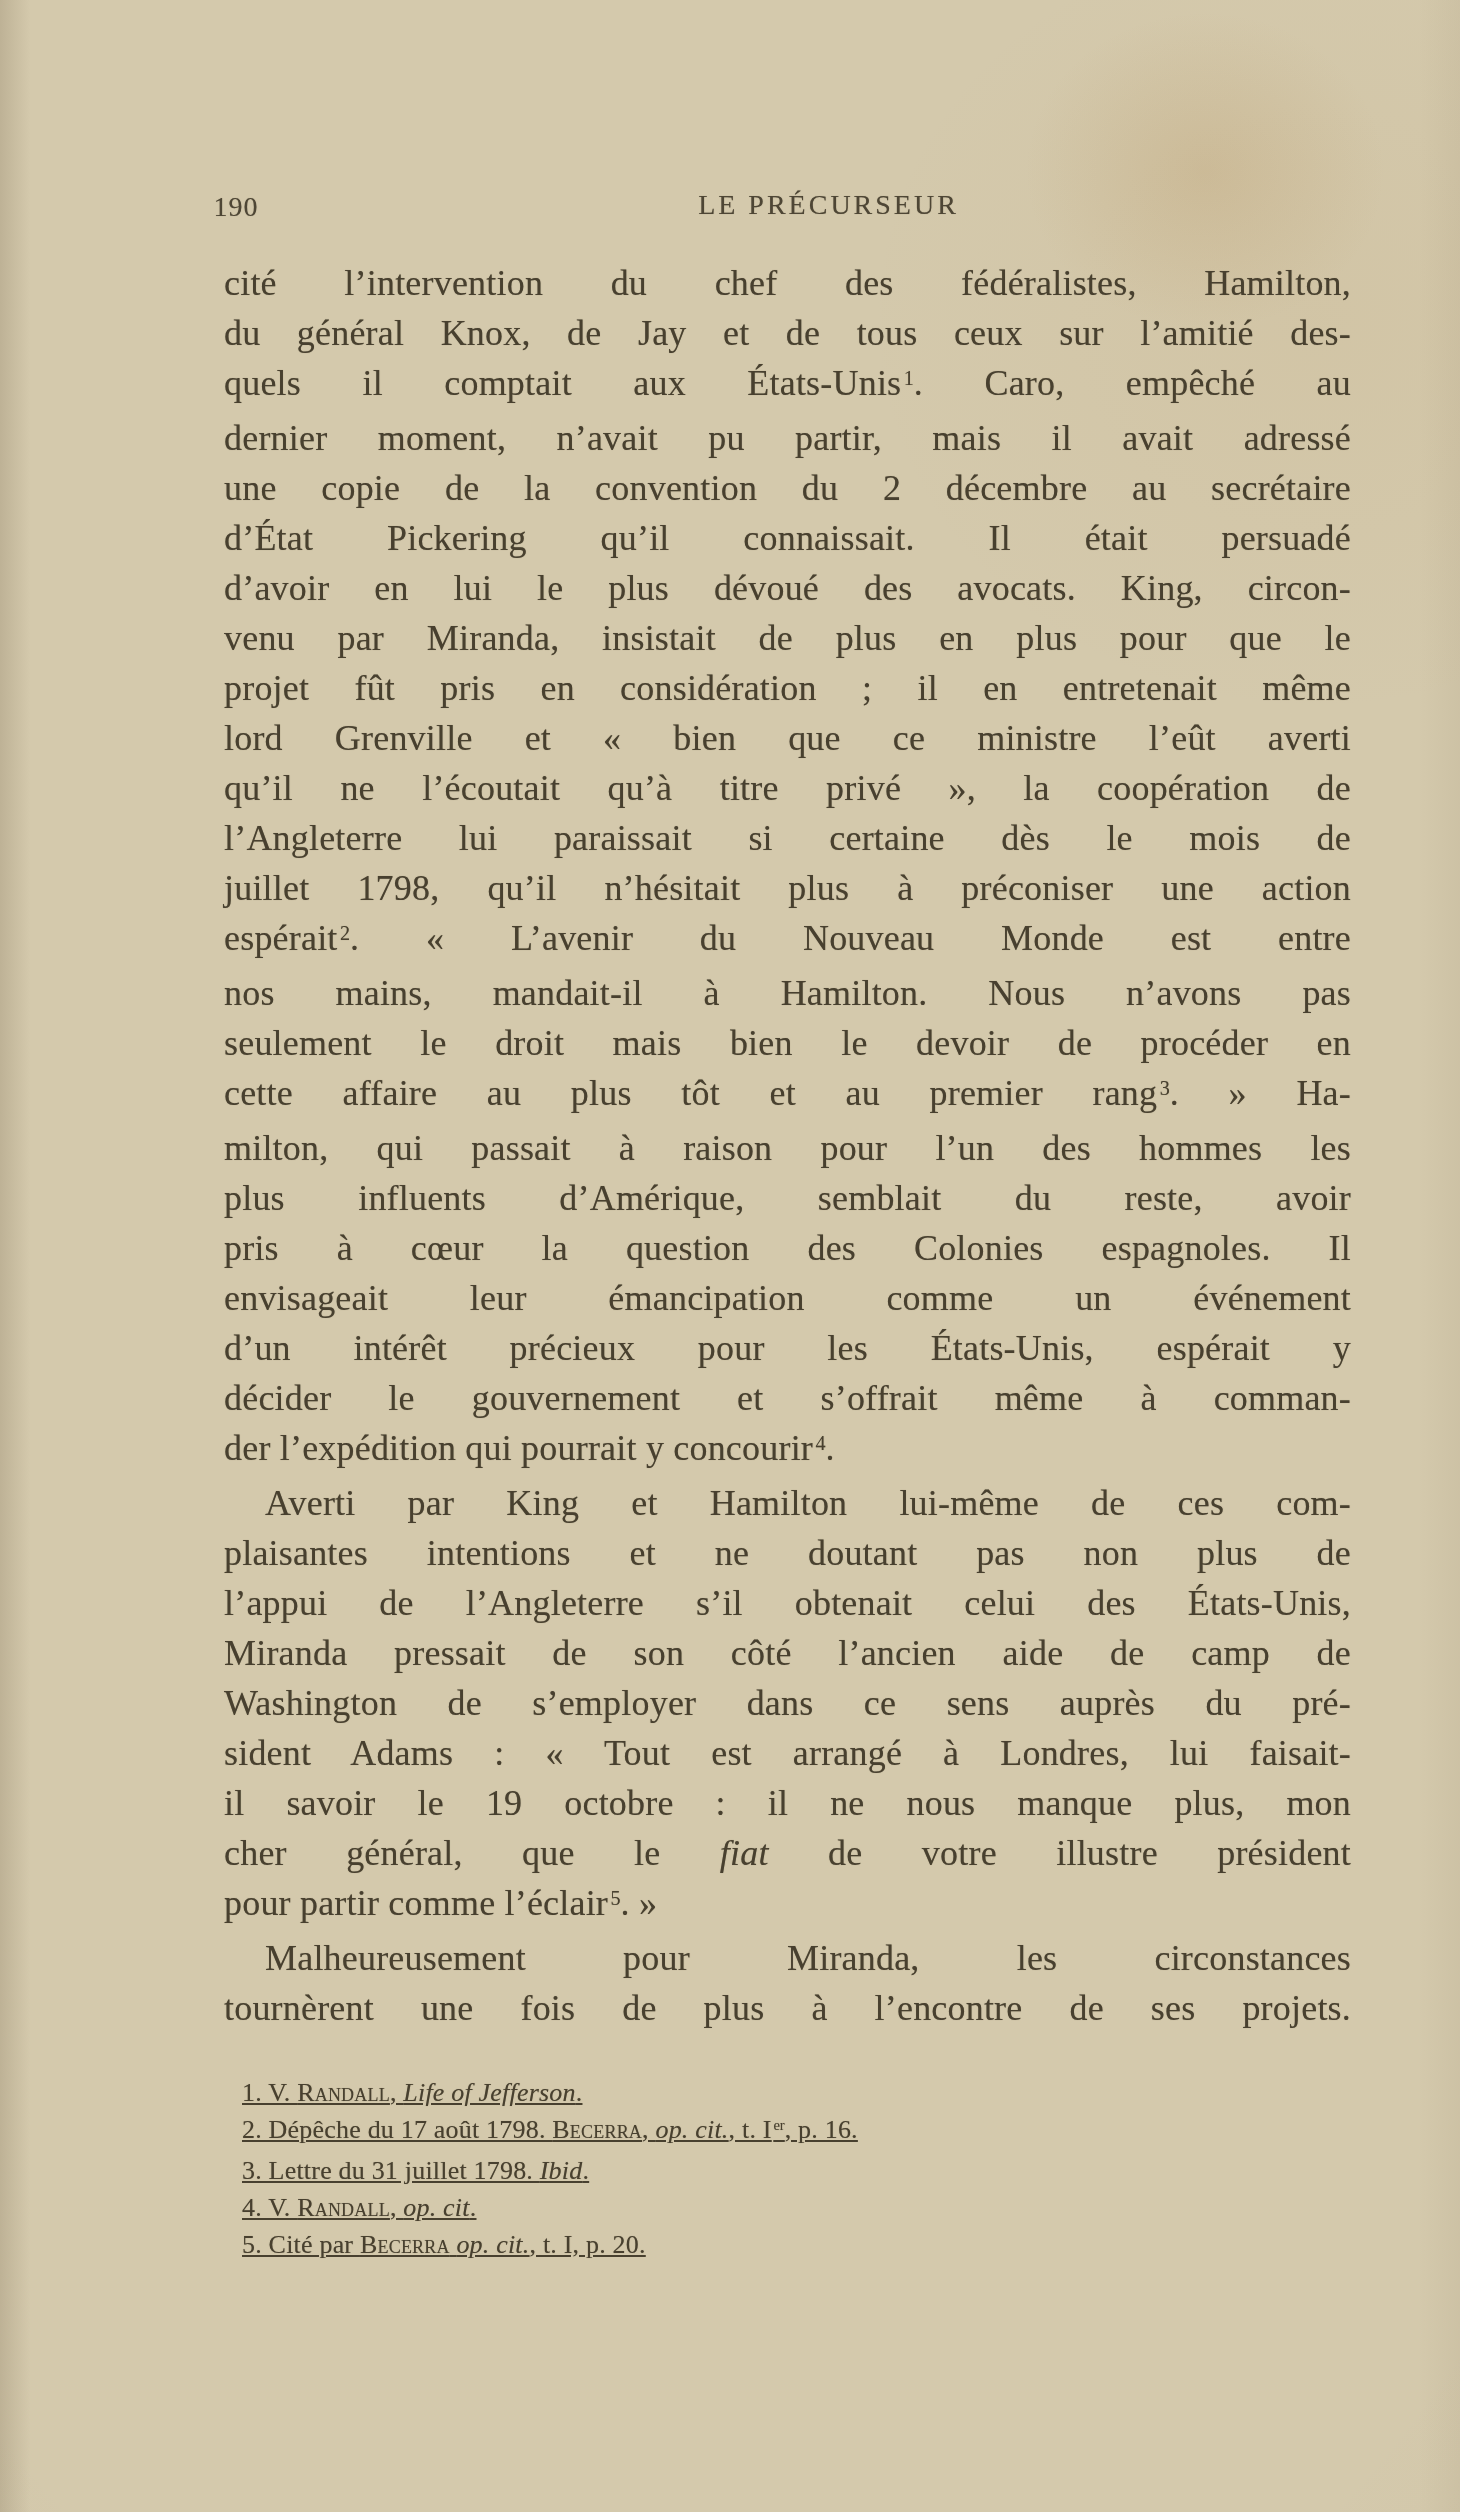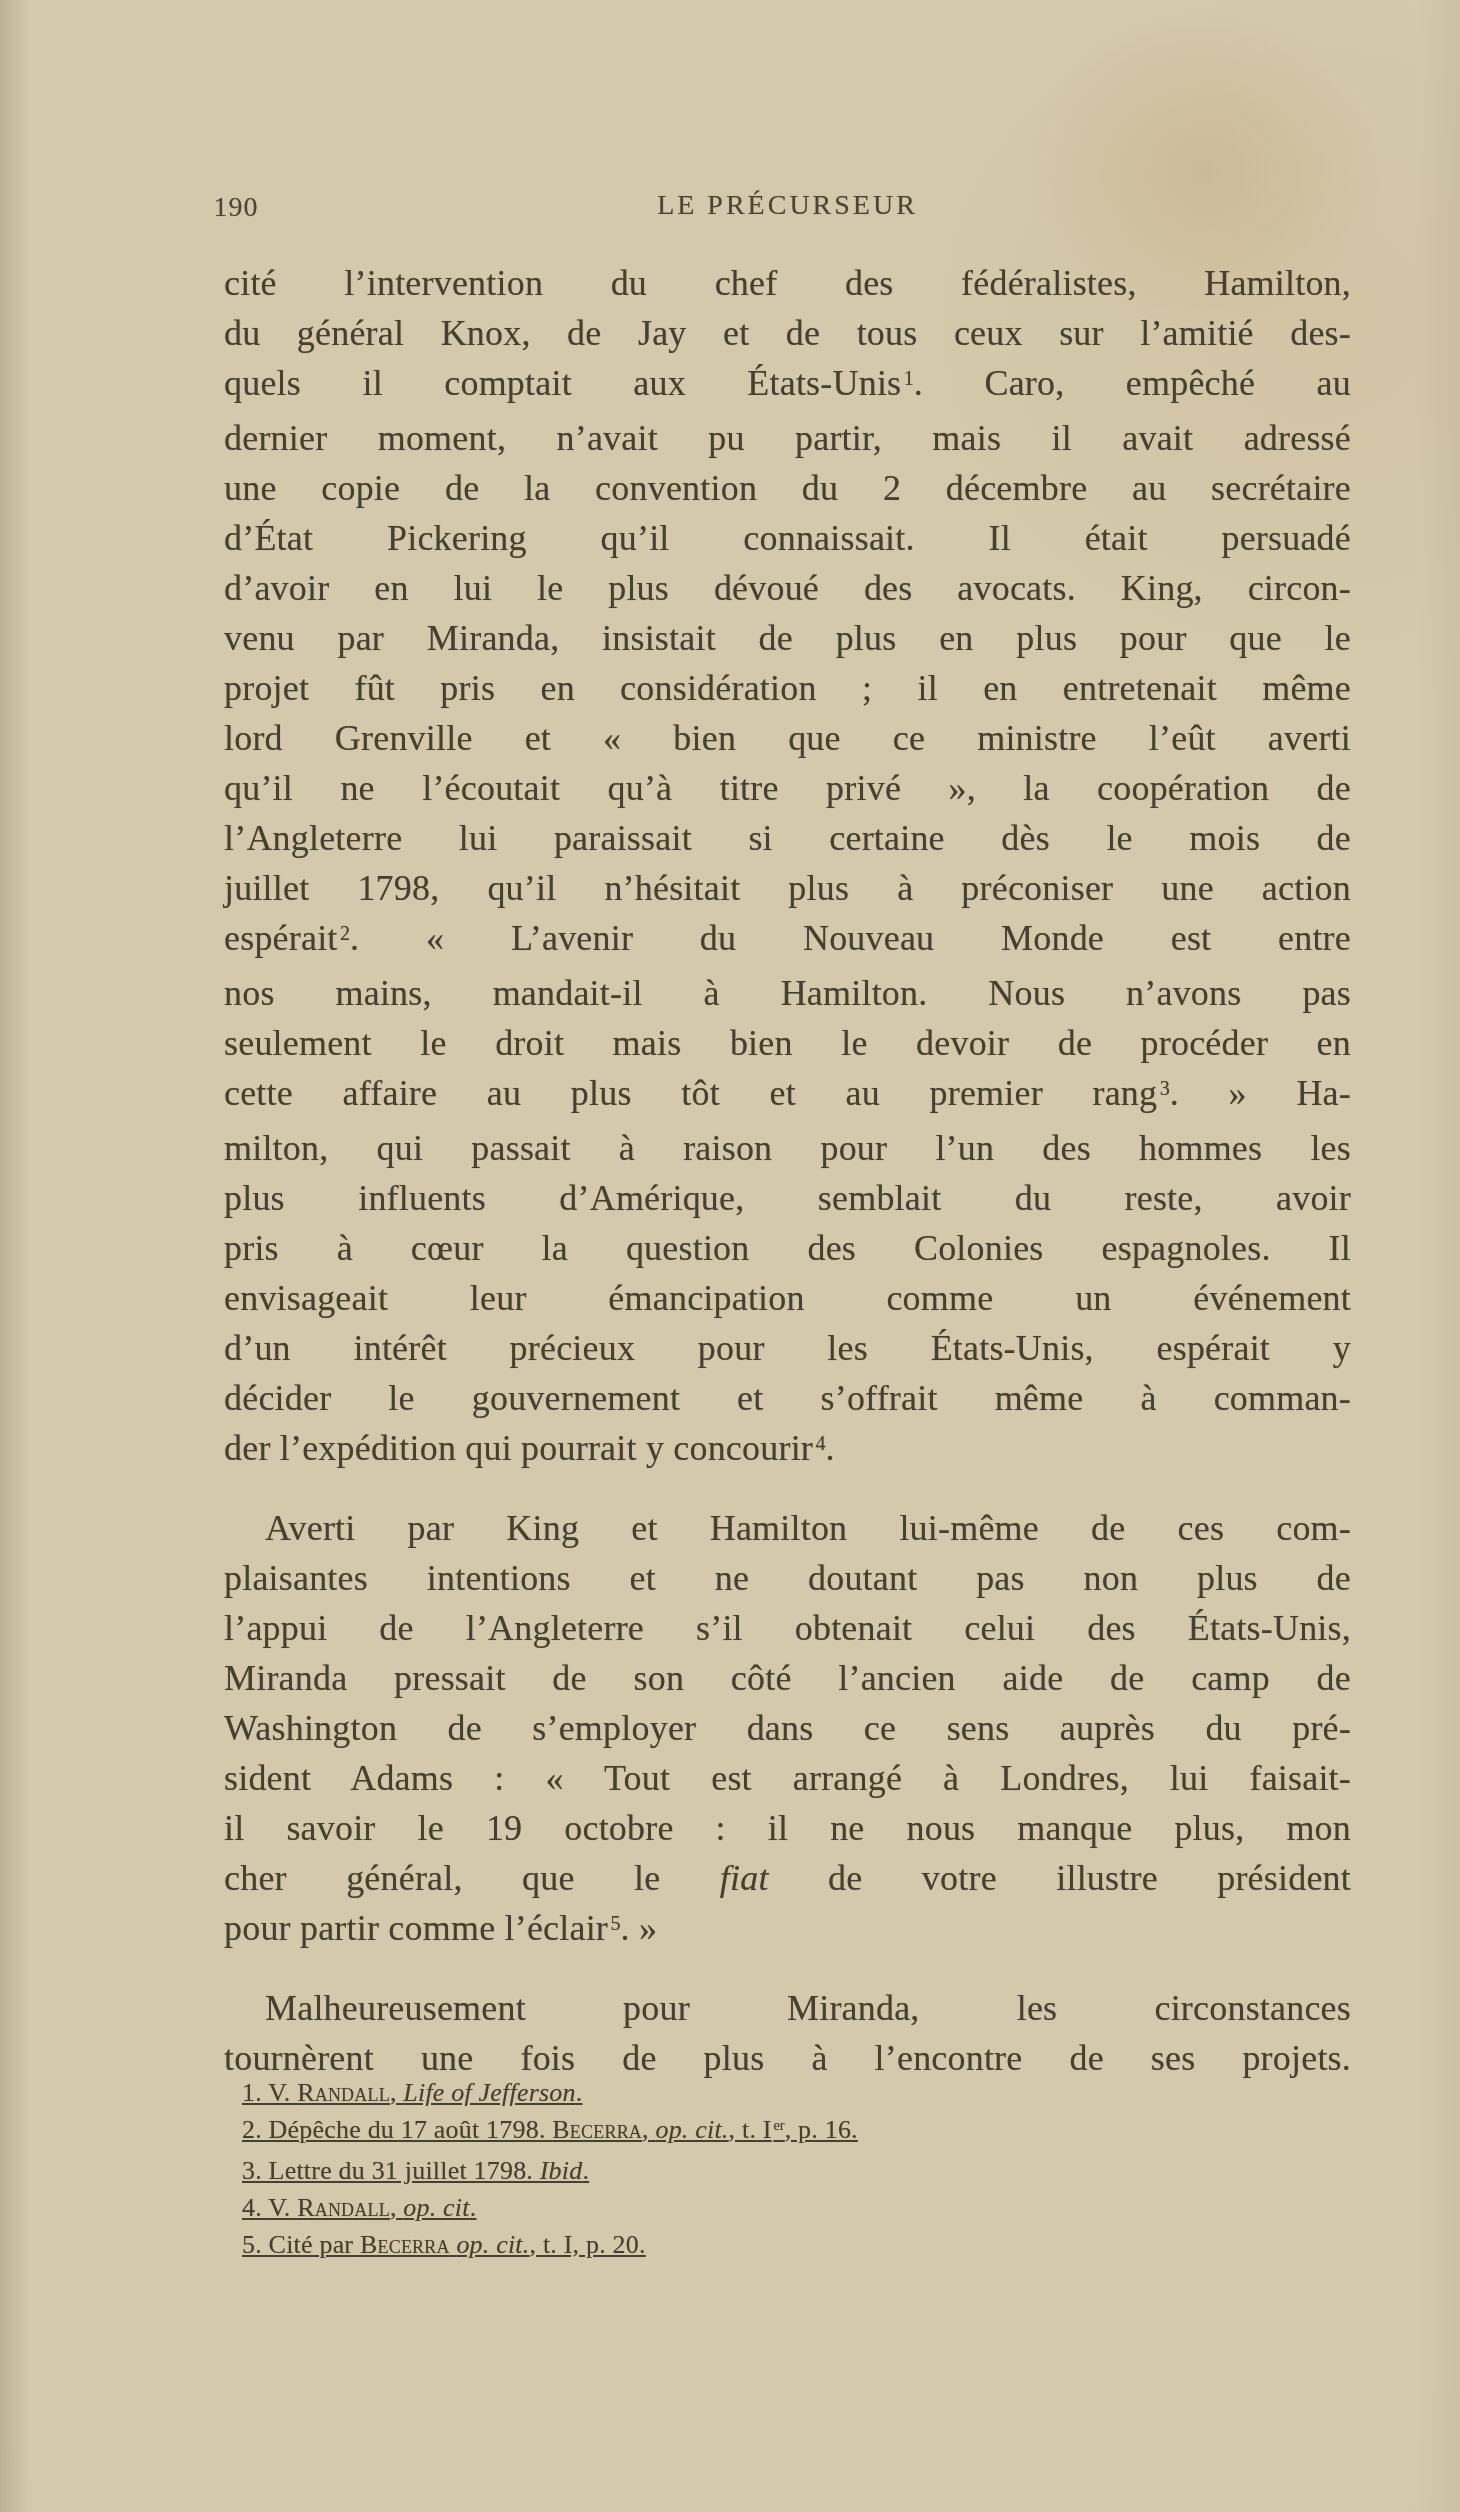--- a/index.html
+++ b/index.html
@@ -20,20 +20,21 @@
     font-family:"Liberation Serif","DejaVu Serif",serif;
     color:var(--ink);
     overflow:hidden;
   }
   .texting{ text-shadow:0 0 0.8px rgba(72,64,47,0.45); }
 
   
   .header{
     position:absolute; top:190px; left:224px; width:1127px; height:33px;
     line-height:30px;
+    padding-left:41px;
   }
   .page-num{
     position:absolute; left:-10.6px; top:1.5px;
     font-size:28px; letter-spacing:1.1px; color:#4e4635;
   }
   .running-title{
     display:block; text-align:center;
     font-size:28px; letter-spacing:3px; color:#4e4635;
     white-space:nowrap;
   }
@@ -42,21 +43,21 @@
   .body-text{
     position:absolute; top:258px; left:224px; width:1127px;
     font-size:36px; line-height:50px; letter-spacing:0.2px;
   }
   .line{
     text-align:justify;
     text-align-last:justify;
     text-justify:inter-word;
   }
   .line.end{ text-align:left; text-align-last:left; }
-  .line.indent{ text-indent:41px;margin-top:25px; }
+  .line.indent{ text-indent:41px; }
 
   .sup{
     font-size:0.56em;
     position:relative; top:-0.52em;
     margin-left:0.12em;
     letter-spacing:0;
   }
   .it{ font-style:italic; }
   .sc{ font-variant:small-caps; }
 

